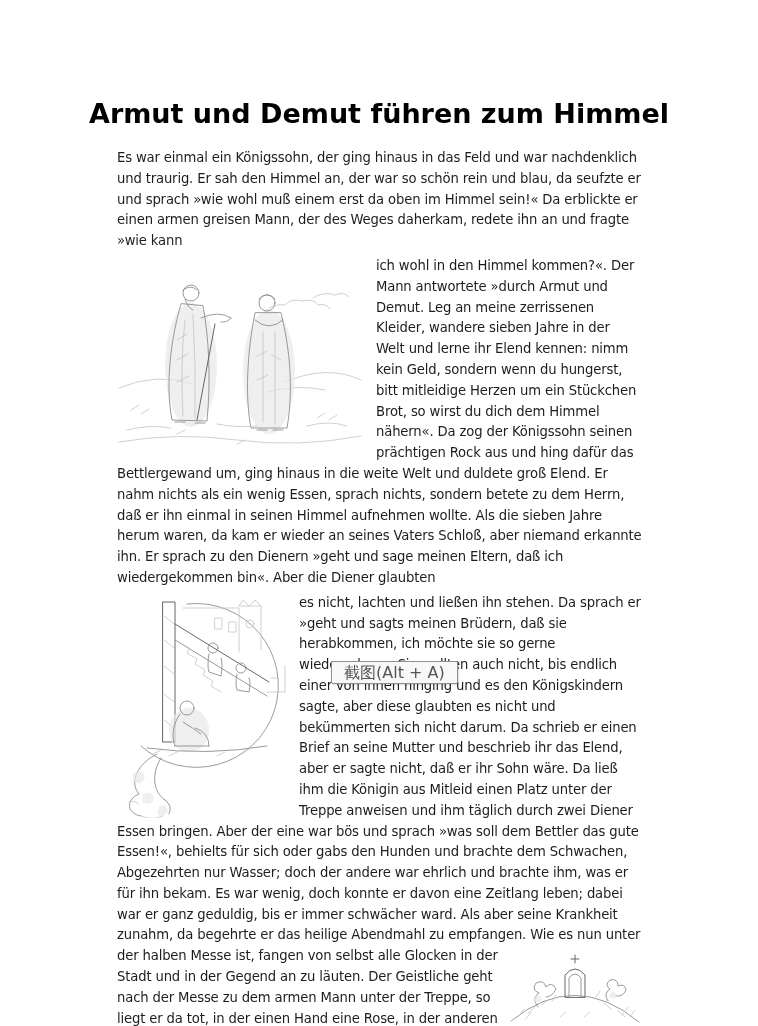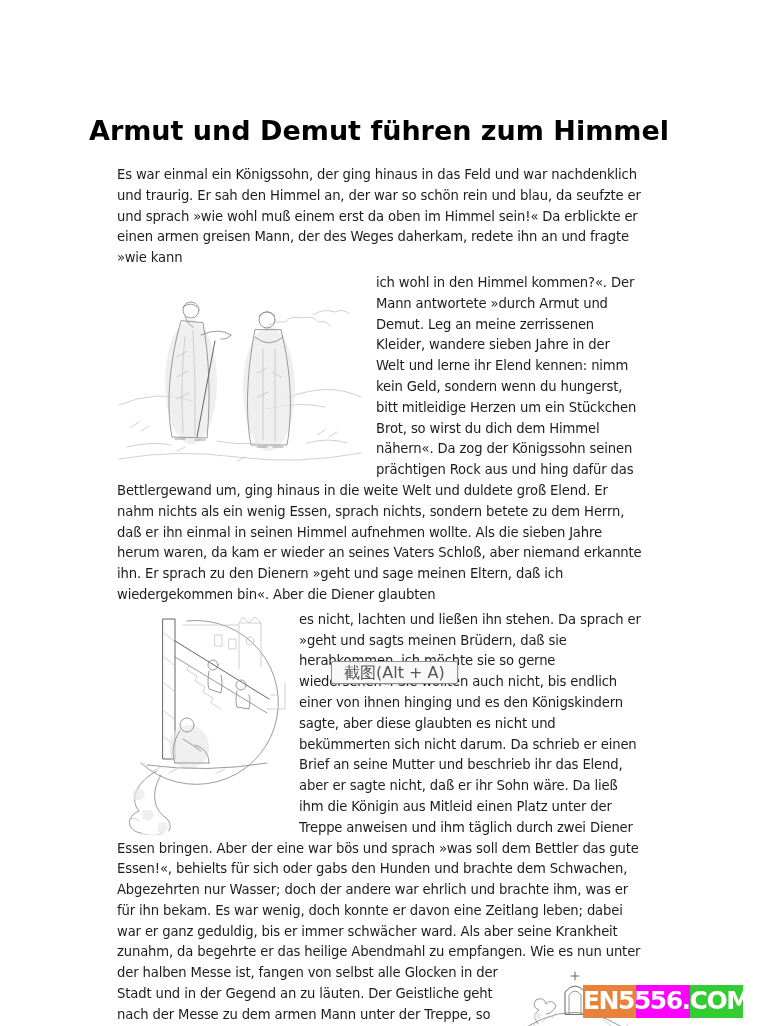--- a/index.html
+++ b/index.html
@@ -1,21 +1,21 @@
 <!DOCTYPE html>
 <html><head>
 <meta charset="utf-8">
 <style>
   html,body{margin:0;padding:0;background:#ffffff;}
   .page{
     position:relative;width:758px;height:1026px;overflow:hidden;background:#ffffff;
     font-family:"DejaVu Sans","Liberation Sans",sans-serif;
   }
   .title{
-    margin:17px;padding-top:97px;text-align:center;
+    margin:0;padding-top:97px;text-align:center;
     font-size:27px;line-height:33px;font-weight:bold;color:#000000;
     letter-spacing:0;
   }
   .story{
     margin:18px 112px 0 113px;
     font-size:13.2px;line-height:20.8px;letter-spacing:-0.15px;
     color:#1d1d1d;
   }
   .story::after{content:"";display:block;clear:both;}
   .seg{margin:4px;}
@@ -130,22 +130,14 @@
           <path class="wash" d="M102 42 q6 -3 7 3 q-3 5 -8 1 Z"></path>
         </svg>
       </span>
       <span>von selbst alle Glocken in der Stadt und in der Gegend an zu läuten. Der Geistliche geht nach der Messe zu dem armen Mann unter der Treppe, so liegt er da tot, in der einen Hand eine Rose, in der anderen eine Lilie, und neben ihm ein Papier,</span>
     </div>
 
   </div>
 
   <div class="tooltip">截图(Alt + A)</div>
 
-  <div class="watermark">
-    <div class="wm-blocks">
-      <span class="wm-block" style="background-color: rgb(232, 130, 58);"></span>
-      <span class="wm-block" style="background-color: rgb(255, 0, 255);"></span>
-      <span class="wm-block" style="background-color: rgb(51, 204, 51);"></span>
-    </div>
-    <span class="wm-text">EN5556.COM</span>
-  </div>
 
 </div>
 
 </body></html>

